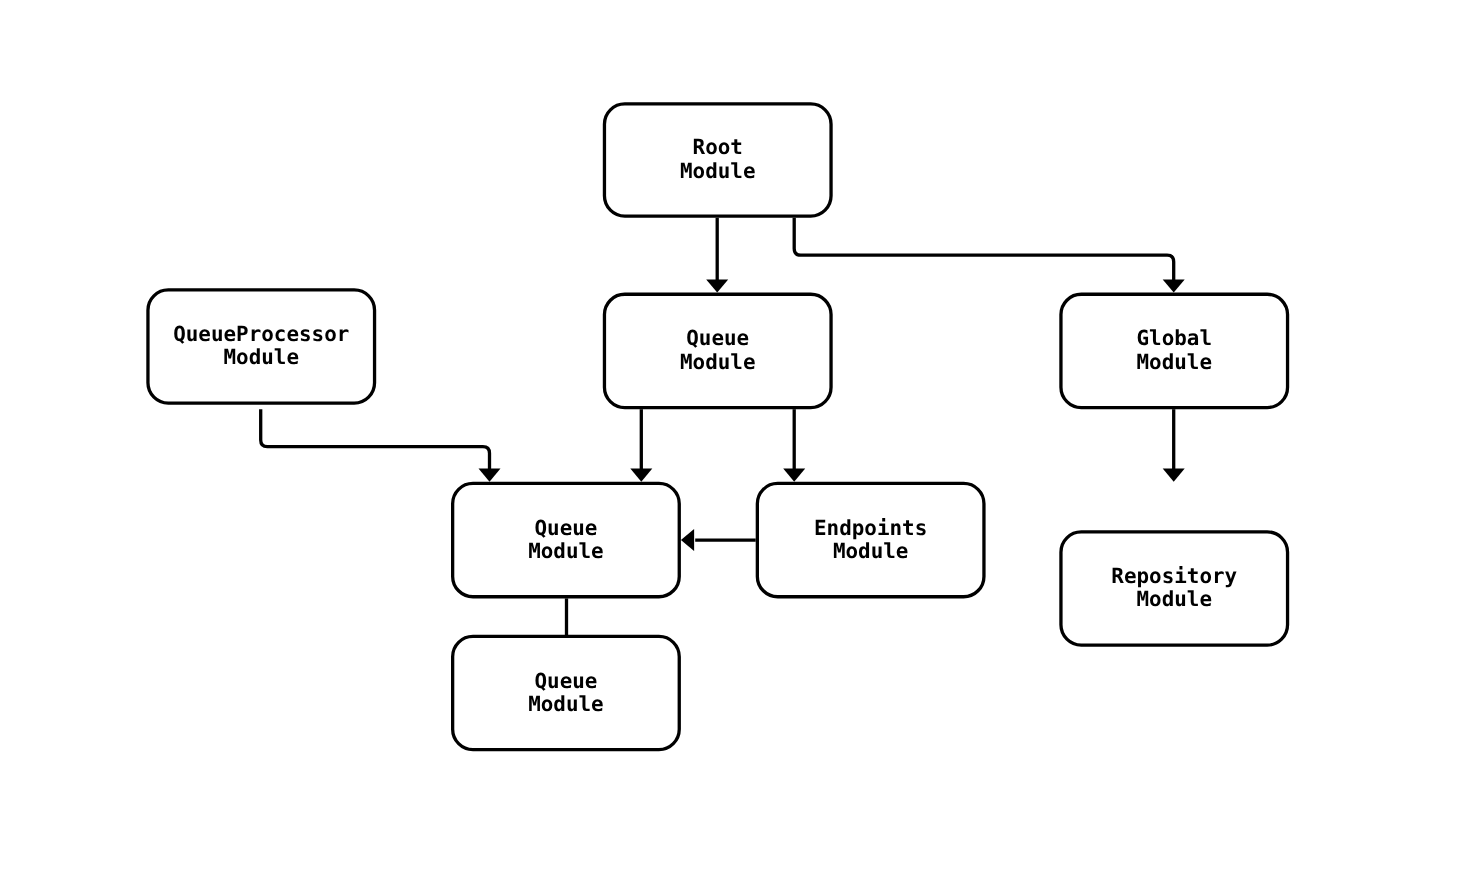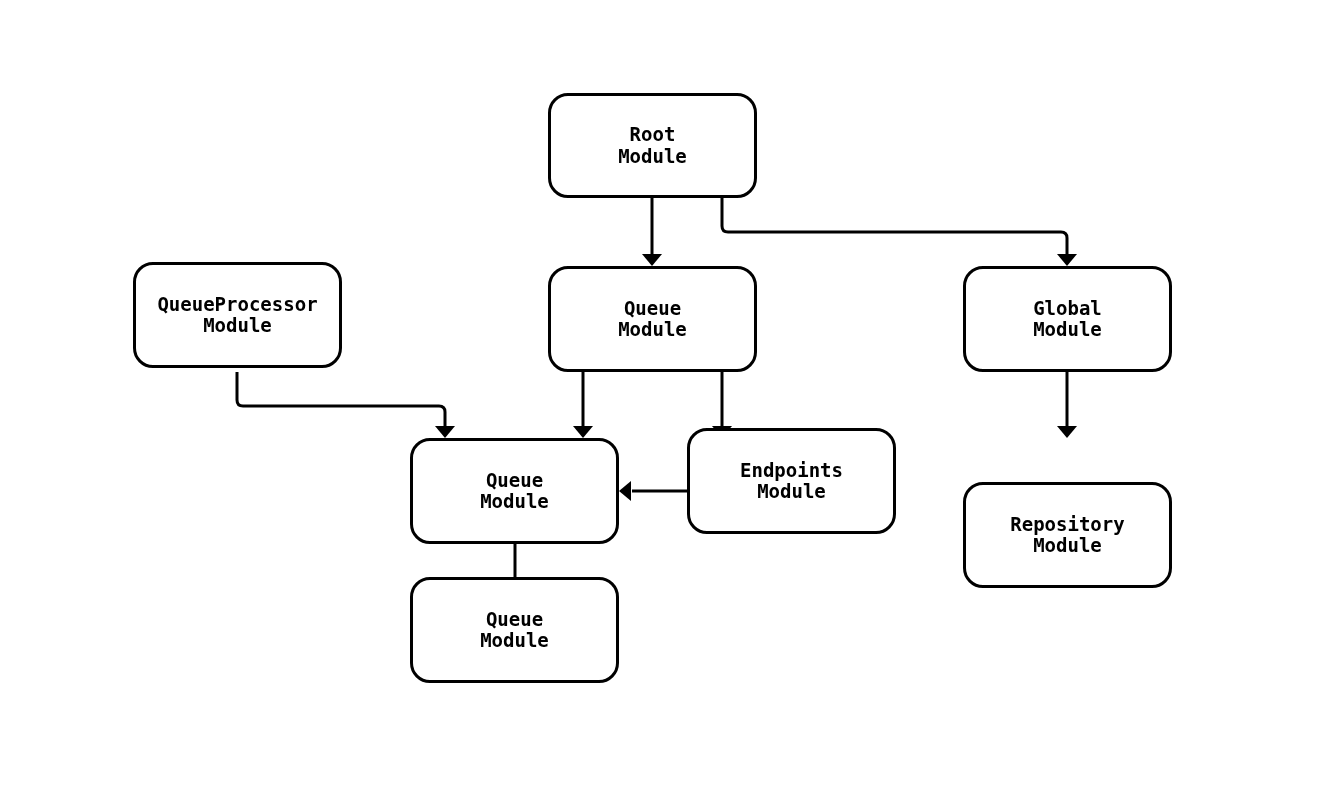--- a/index.html
+++ b/index.html
@@ -50,21 +50,21 @@
     color: #000000;
     text-align: center;
     white-space: pre-line;
   }
   
   .pos-root          { left: 548px; top: 93px;  height: 105px; }
   .pos-queueprocessor{ left: 133px; top: 262px; }
   .pos-server        { left: 548px; top: 266px; }
   .pos-global        { left: 963px; top: 266px; }
   .pos-core          { left: 410px; top: 438px; }
-  .pos-endpoints     { left: 687px; top: 428px; }
+  .pos-endpoints     { left: 687px; top: 438px; }
   .pos-repository    { left: 963px; top: 438px; margin-top: 44px; }
   .pos-queue         { left: 410px; top: 577px; }
 </style>
 </head>
 <body>
 
 <div class="canvas">
 
   <svg class="edges-layer" width="1337" height="809" viewBox="0 0 1337 809" xmlns="http://www.w3.org/2000/svg">
 

